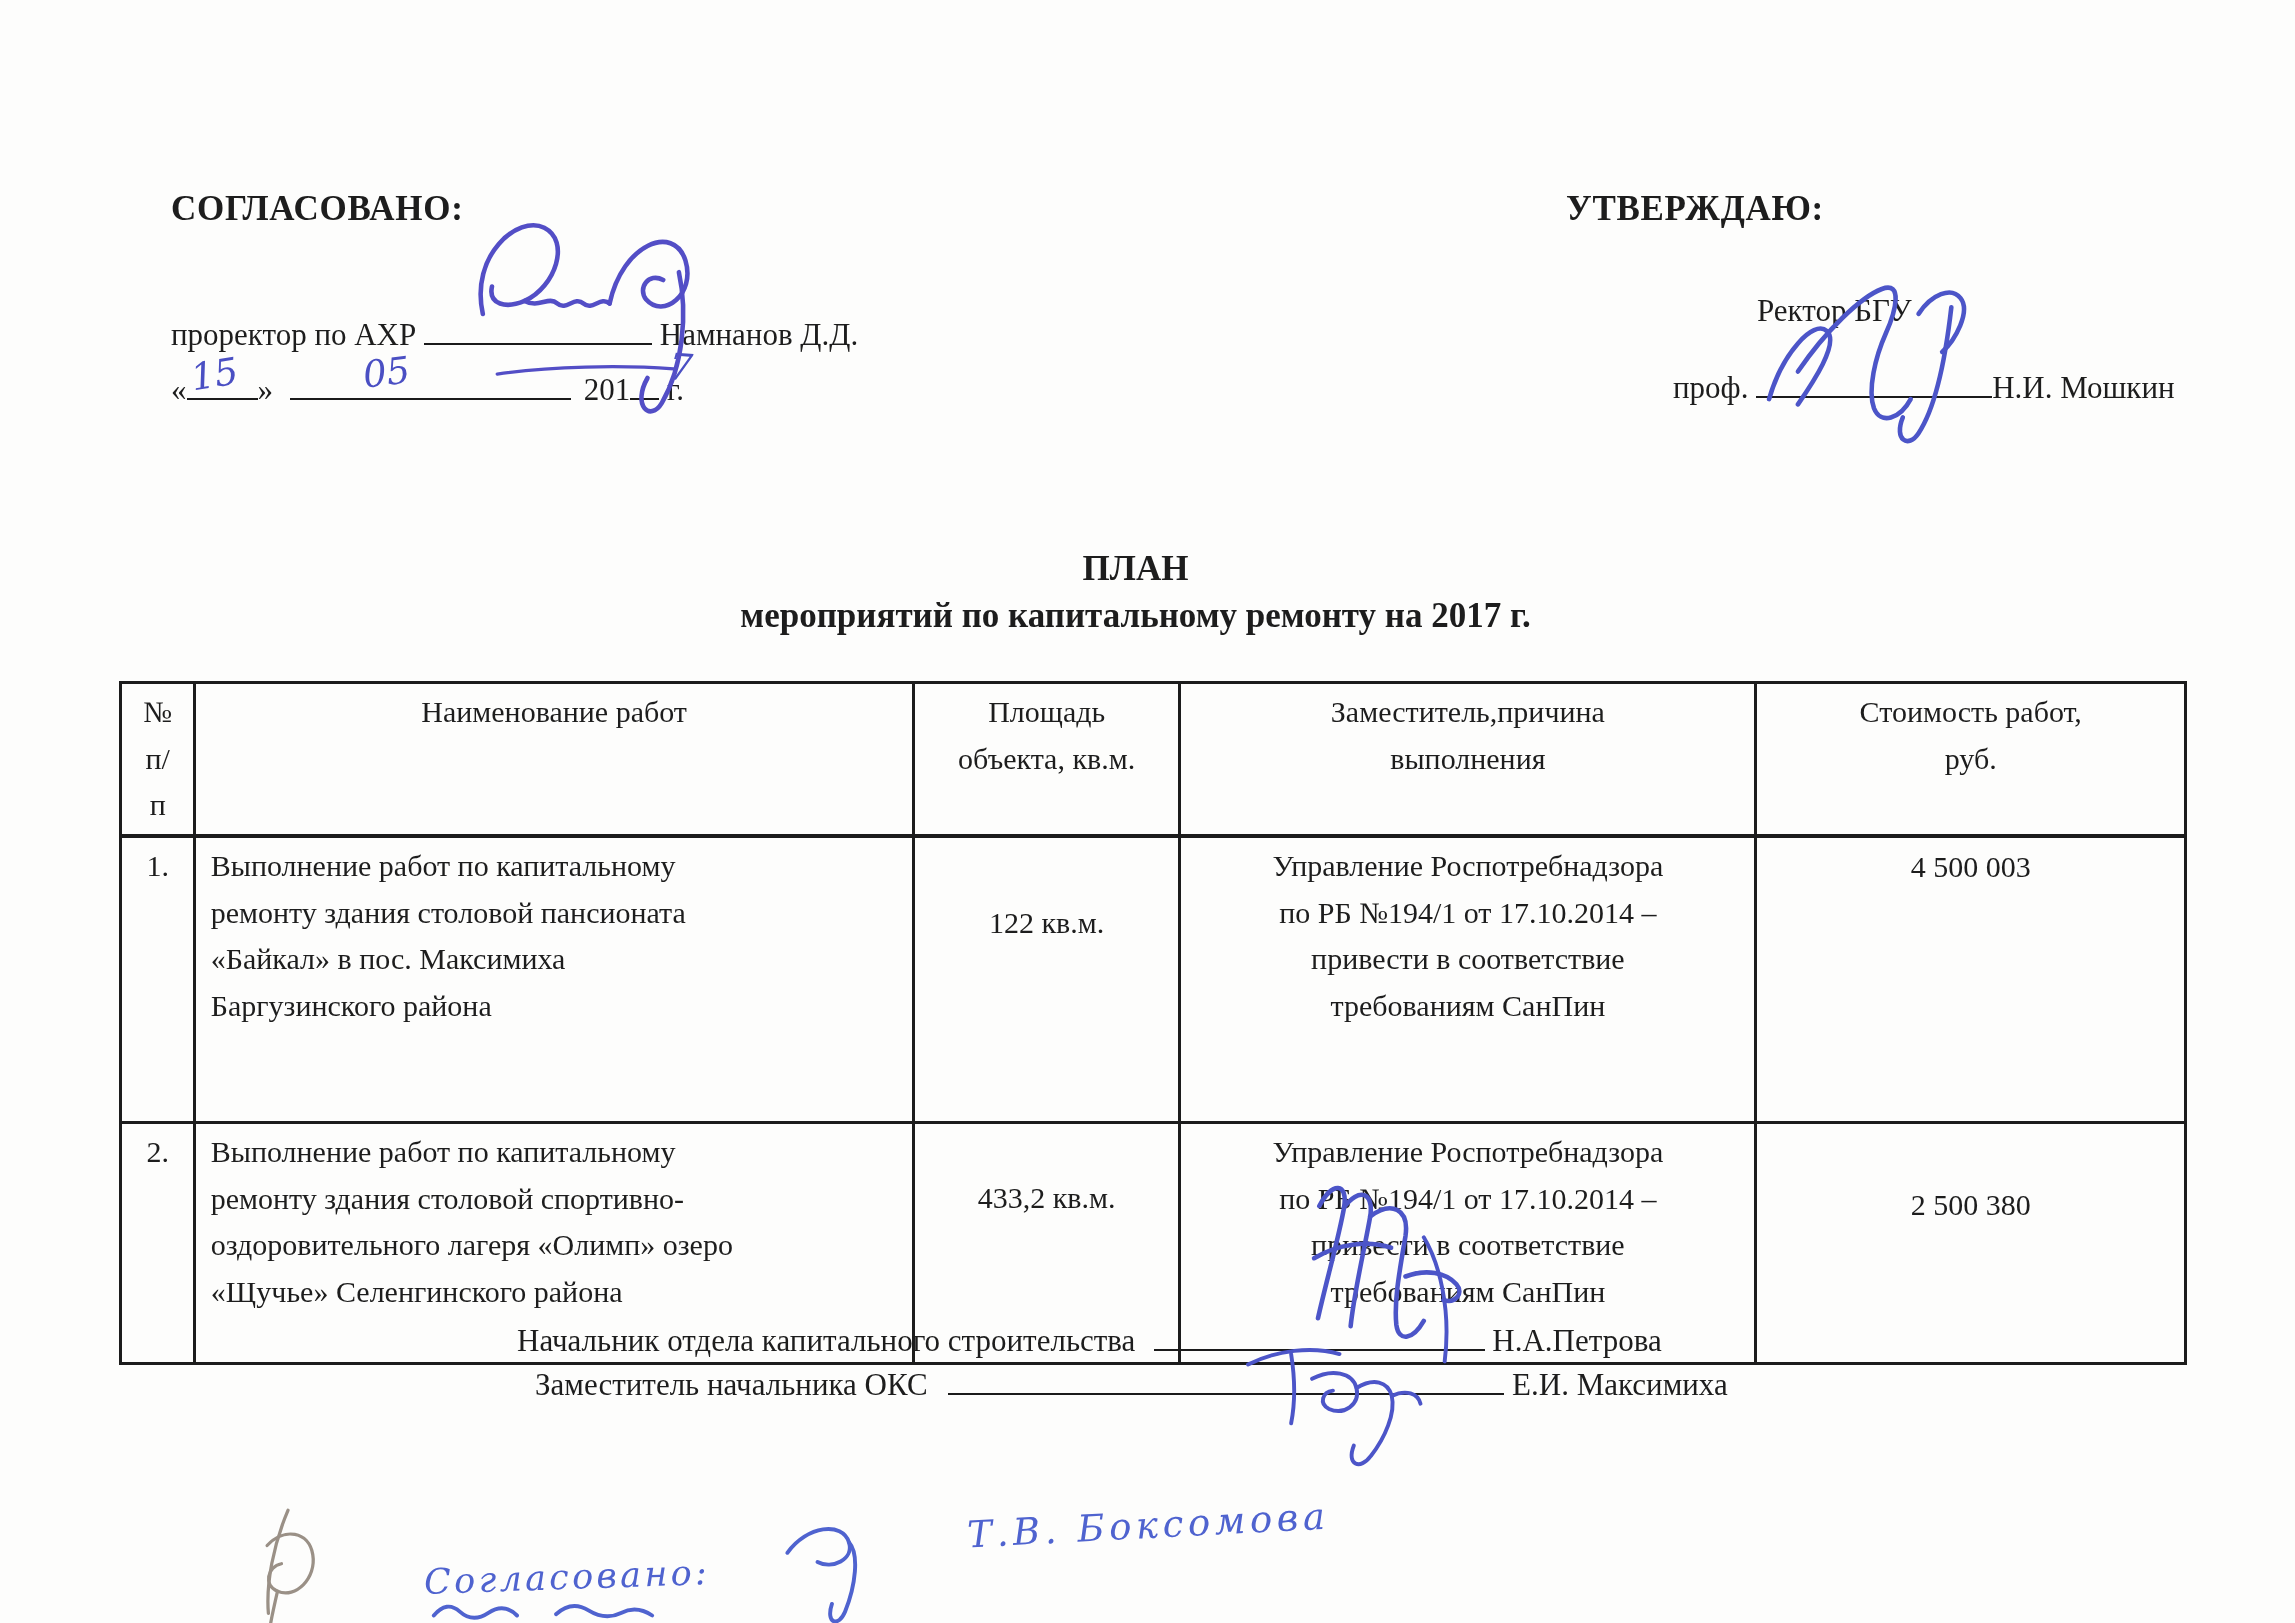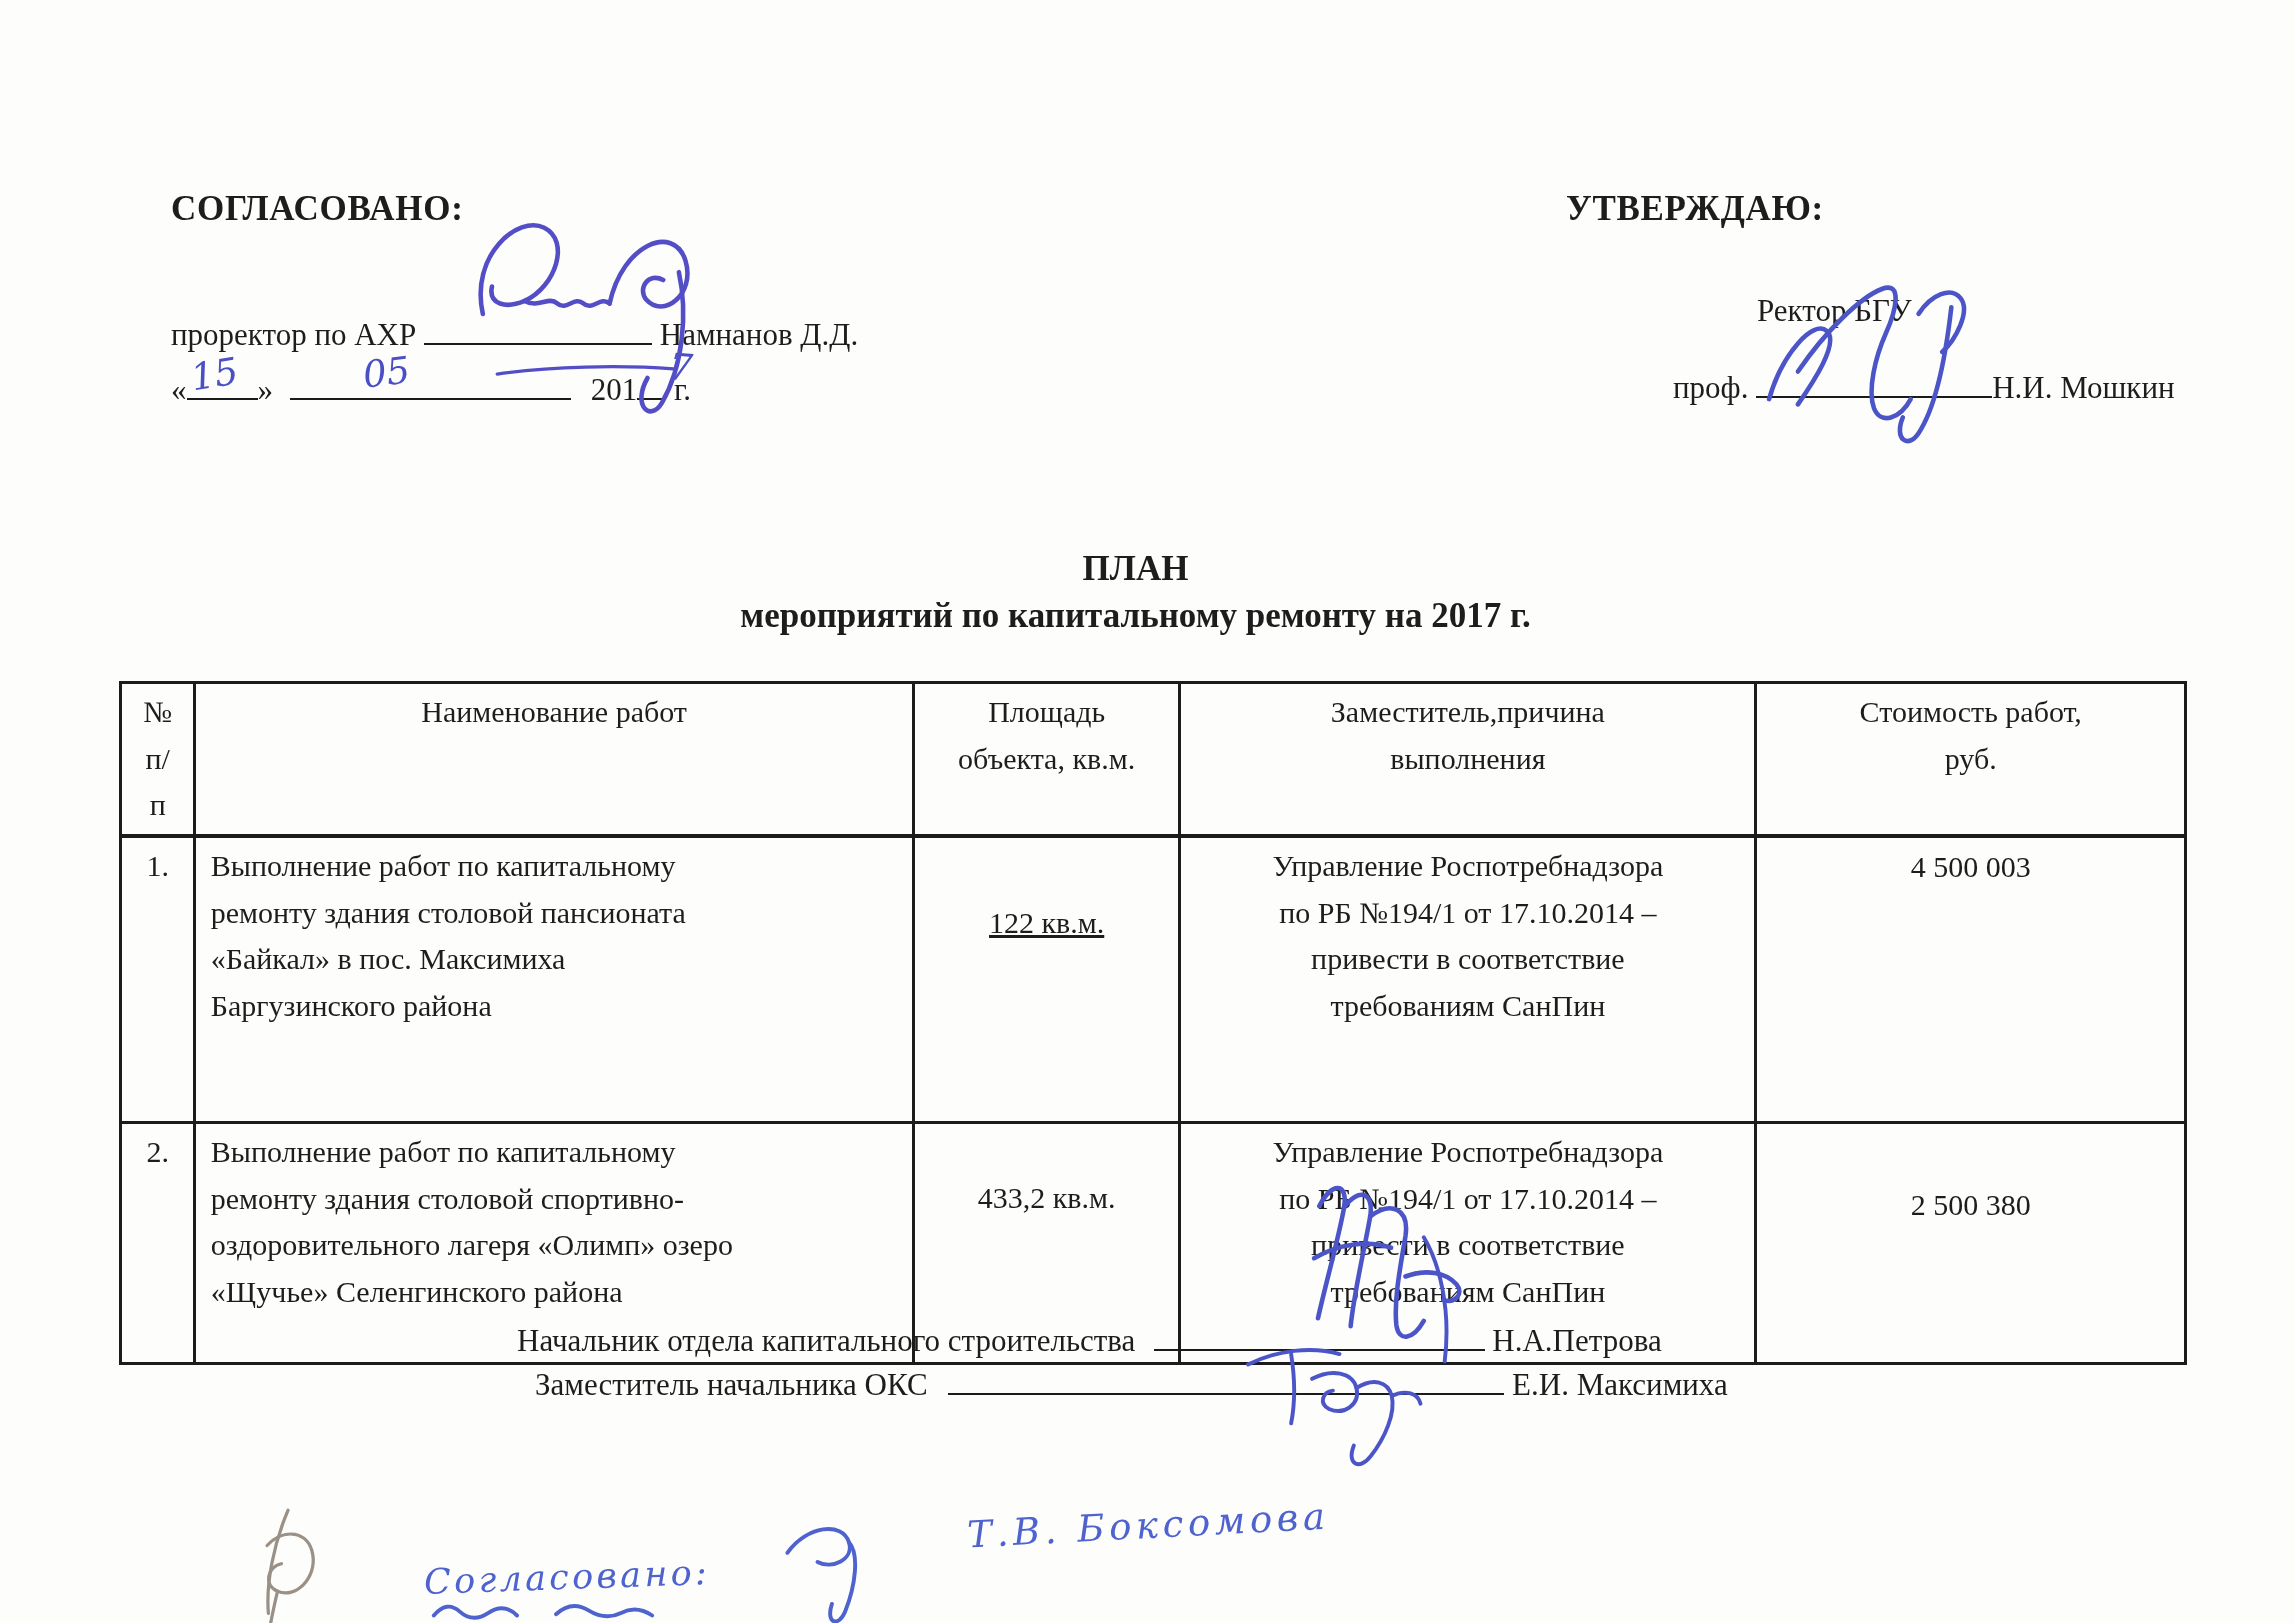--- a/index.html
+++ b/index.html
@@ -29,21 +29,21 @@
   }
   .doc-table thead th{border-bottom-width:4.6px;height:131px;}
   .col-num{width:3.6%;}
   .col-work{width:34.8%;}
   .col-area{width:12.9%;}
   .col-reason{width:27.9%;}
   .col-cost{width:20.8%;}
   td.cell-work{text-align:left;padding-left:14.4px;}
   tr.row-1 td{height:216px;}
   tr.row-2 td{height:175px;}
-  td.cell-area-1{padding-top:62px;text-decoration:underline;}
+  td.cell-area-1{padding-top:62px;}
   td.cell-area-2{padding-top:51px;}
   td.cell-cost-1{padding-top:6.5px;}
   td.cell-cost-2{padding-top:58px;}
   .hand-digit{
     position:absolute;font-style:italic;font-size:37px;
     color:#4a4fc3;font-family:"DejaVu Serif",serif;
   }
   .hand-note{
     position:absolute;font-style:italic;color:#4f63cf;
     font-family:"DejaVu Serif",serif;
@@ -58,21 +58,21 @@
 
 <div class="abs body-text" style="left:171px;top:306px;white-space:nowrap;">
   <span>проректор по АХР</span>
   <span class="uline" style="width:228px;height:37px;"></span>
   <span>Намнанов Д.Д.</span>
 </div>
 
 <div class="abs body-text" style="left:171px;top:361px;white-space:nowrap;">
   <span>«</span><span class="uline" style="width:71px;height:37px;"></span><span>»</span>
   <span class="uline" style="width:281px;height:37px;margin-left:9.2px;"></span>
-  <span style="margin-left:12px;">201</span><span class="uline" style="width:29px;height:37px;"></span>
+  <span style="margin-left:5px;">201</span><span class="uline" style="width:29px;height:37px;"></span>
   <span>г.</span>
 </div>
 
 <div class="hand-digit" style="left:191px;top:353px;transform:rotate(-9deg);">15</div>
 <div class="hand-digit" style="left:363px;top:351px;transform:rotate(-7deg);">05</div>
 <div class="hand-digit" style="left:669px;top:346px;transform:rotate(4deg);">7</div>
 
 <svg style="left:458px;top:209px;" width="281" height="223" viewBox="0 0 430 340">
   <g class="sig-stroke" stroke="#534ec6" stroke-width="7">
     <path d="M38,160 C18,70 92,8 132,28 C172,48 150,118 102,140 C74,152 46,146 52,118"></path>

